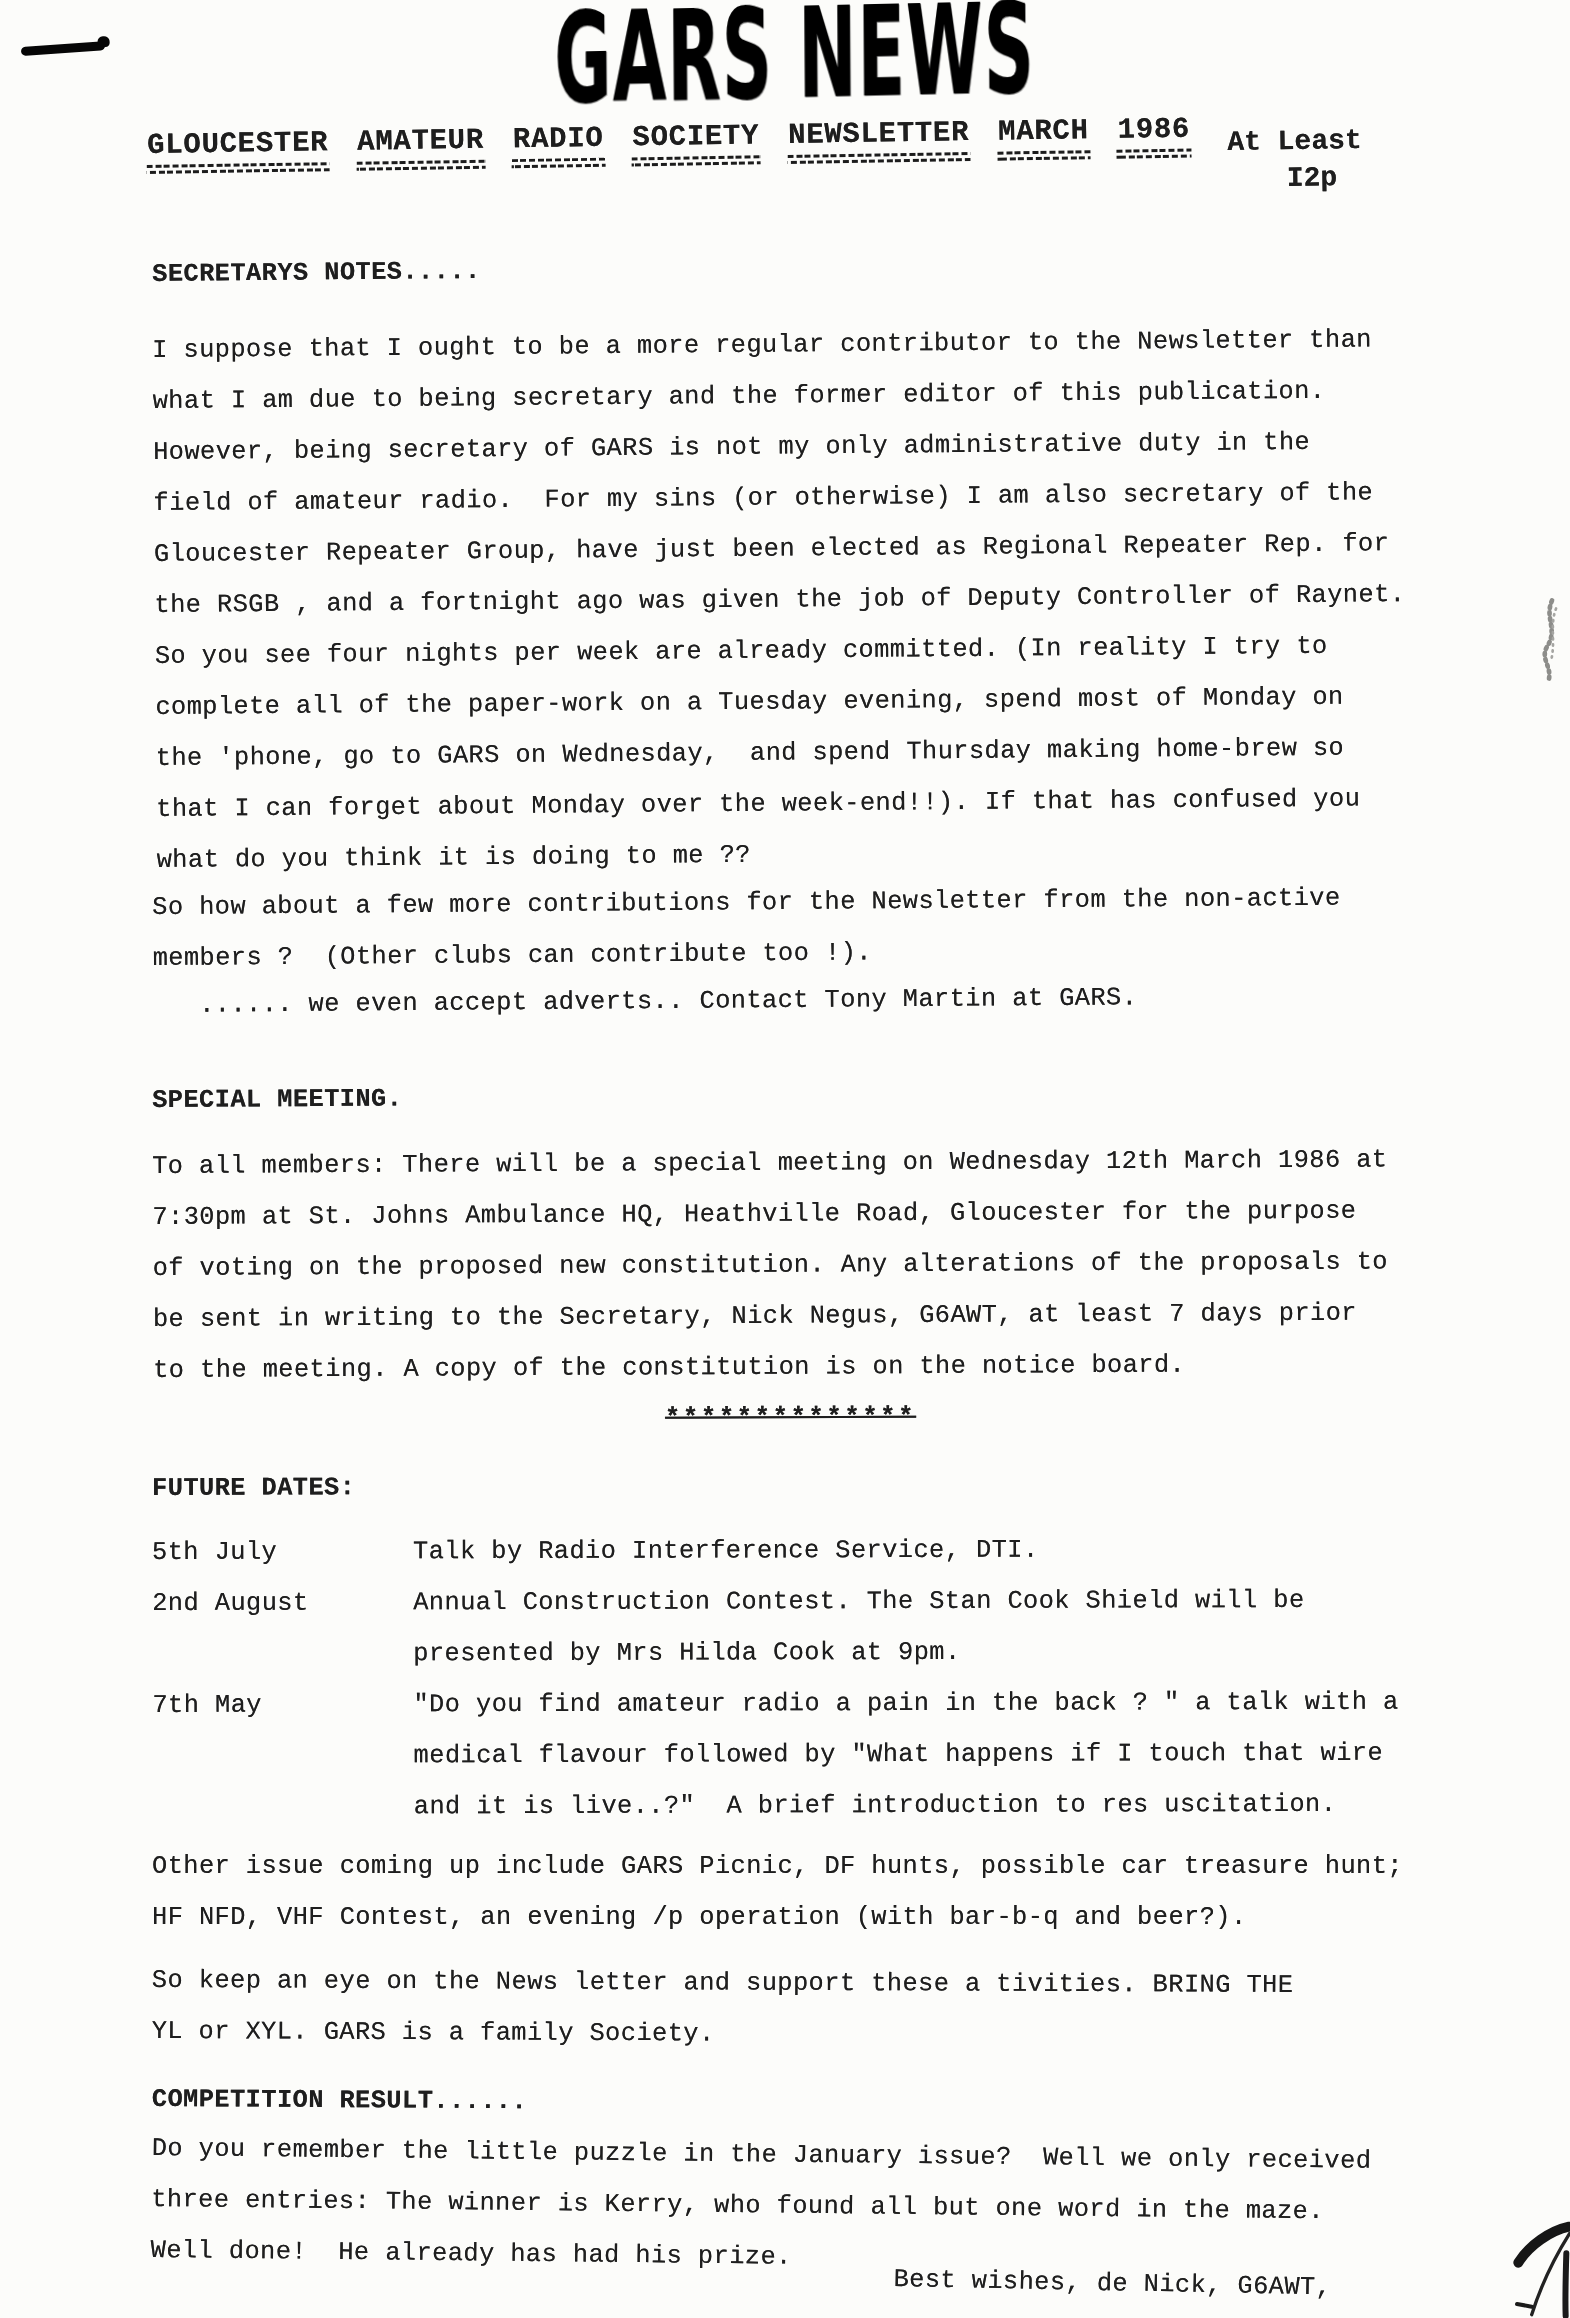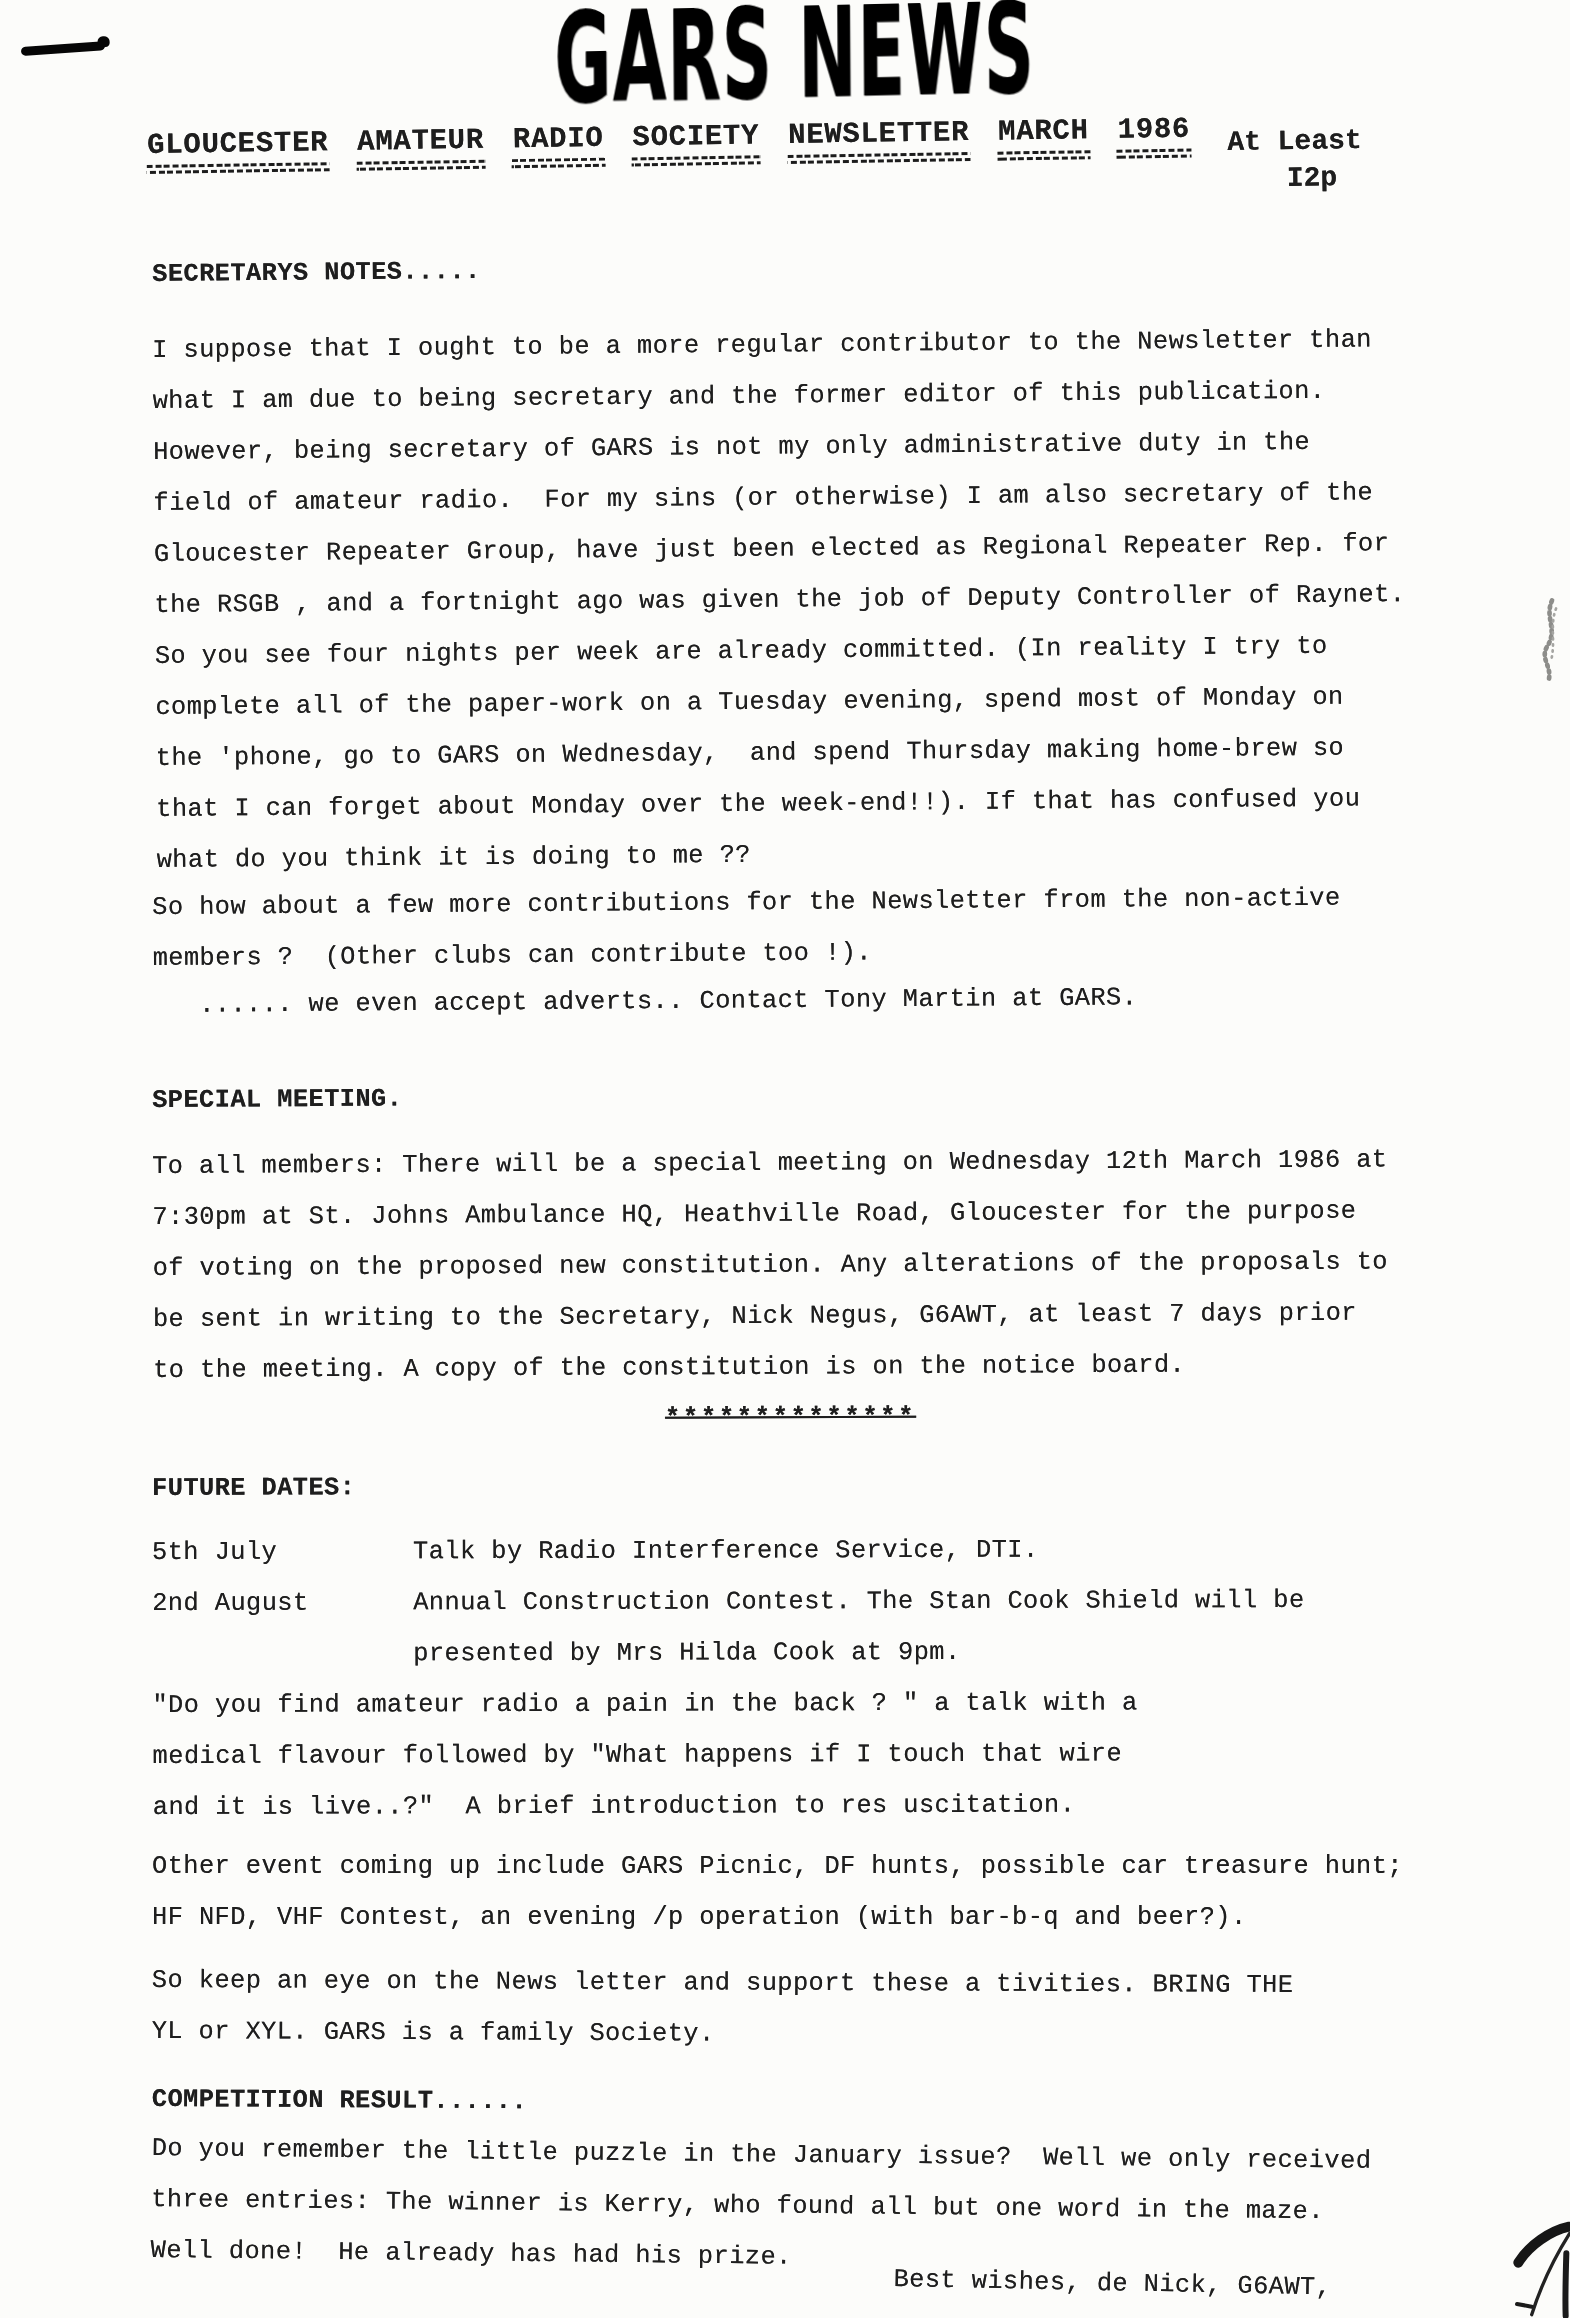--- a/index.html
+++ b/index.html
@@ -139,25 +139,26 @@
   <div class="tb heading" style="top:1463px;transform:rotate(-0.2deg)">FUTURE DATES:</div>
   <div class="tb events" style="top:1527px;transform:rotate(-0.15deg)">
 
       <div class="fd-date">5th July</div>
       <div class="fd-details">Talk by Radio Interference Service, DTI.</div>
 
       <div class="fd-date">2nd August</div>
       <div class="fd-details">Annual Construction Contest. The Stan Cook Shield will be
 presented by Mrs Hilda Cook at 9pm.</div>
 
+      <div class="fd-date">7th May</div>
       <div class="fd-details">"Do you find amateur radio a pain in the back ? " a talk with a
 medical flavour followed by "What happens if I touch that wire
 and it is live..?"  A brief introduction to res uscitation.</div>
     </div>
-  <div class="tb" style="top:1841px;transform:rotate(0deg)">Other event coming up include GARS Picnic, DF hunts, possible car treasure hunt;
+  <div class="tb" style="top:1841px;transform:rotate(0deg)">Other issue coming up include GARS Picnic, DF hunts, possible car treasure hunt;
 HF NFD, VHF Contest, an evening /p operation (with bar-b-q and beer?).</div>
   <div class="tb" style="top:1955px;transform:rotate(0.25deg)">So keep an eye on the News letter and support these a tivities. BRING THE
 YL or XYL. GARS is a family Society.</div>
 
   <div class="tb heading" style="top:2074px;transform:rotate(0.35deg)">COMPETITION RESULT......</div>
   <div class="tb" style="top:2123px;transform:rotate(0.6deg)">Do you remember the little puzzle in the January issue?  Well we only received
 three entries: The winner is Kerry, who found all but one word in the maze.
 Well done!  He already has had his prize.</div>
   <div class="tb" style="top:2254px;left:894px;width:602px;transform:rotate(1.1deg)">Best wishes, de Nick, G6AWT,</div>
 

